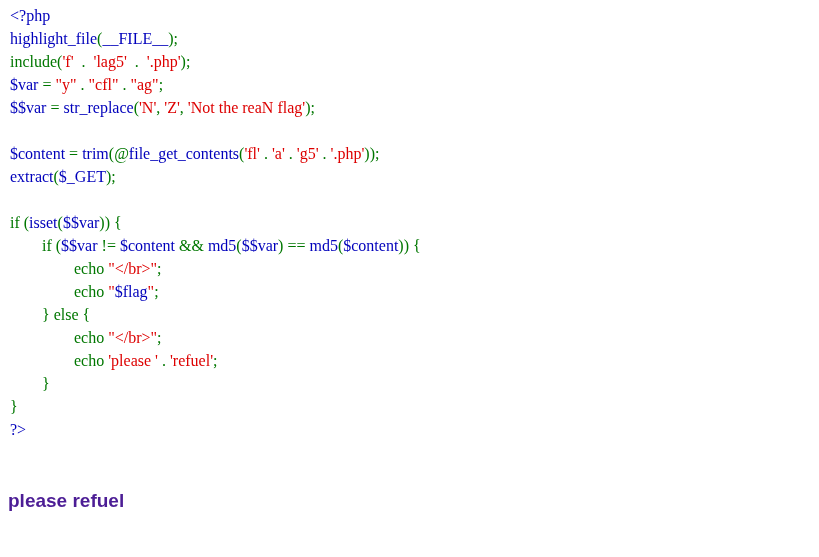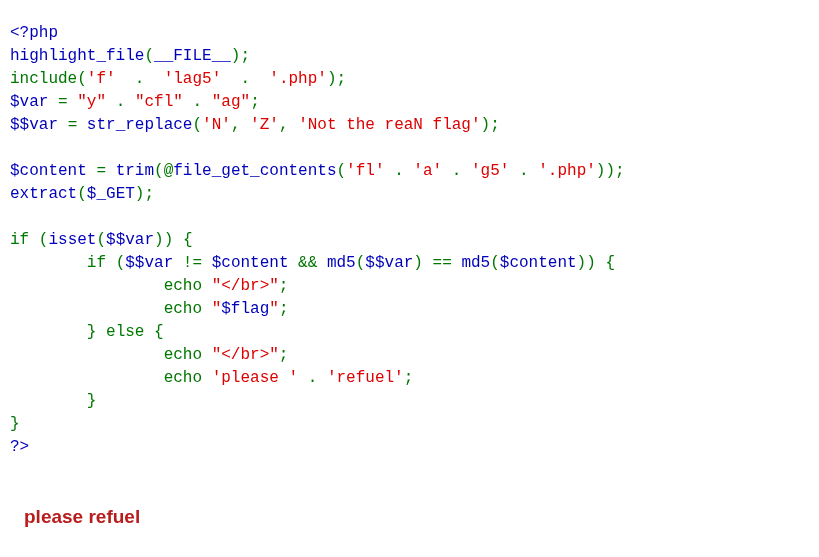--- a/index.html
+++ b/index.html
@@ -16,51 +16,51 @@
   #page {
     position: relative;
     width: 819px;
     height: 557px;
     background: #ffffff;
   }
   
   .code-block {
     position: absolute;
     left: 10px;
-    top: 22px;
+    top: 4px;
     margin: 0;
     padding: 0;
-    font-family: Liberation Mono, monospace;
+    font-family: Liberation Serif, serif;
     font-size: 16px;
     line-height: 23px;
     white-space: pre;
     color: #0000BB;
     letter-spacing: 0;
   }
   .code-line {
     display: block;
     height: 23px;
     white-space: pre;
   }
   .tok { white-space: pre; }
   .kw   { color: #007700; }  
   .str  { color: #DD0000; }  
   .def  { color: #0000BB; }  
   
   .output-text {
     position: absolute;
     left: 8px;
     top: 489px;
-    margin: 16px;
+    margin: 0;
     padding: 0;
     font-family: "Liberation Sans", sans-serif;
     font-size: 19px;
     line-height: 23px;
     font-weight: bold;
-    color: #b91c1c;
+    color: #4c1d95;
     white-space: pre;
     text-align: center;
   }
 </style>
 </head>
 <body>
 
 <div id="page">
 
   <pre class="code-block" id="code-block"><span class="code-line"><span class="tok def">&lt;?php</span></span><span class="code-line"><span class="tok def">highlight_file</span><span class="tok kw">(</span><span class="tok def">__FILE__</span><span class="tok kw">)</span><span class="tok kw">;</span></span><span class="code-line"><span class="tok kw">include</span><span class="tok kw">(</span><span class="tok str">'f'</span><span class="tok def">  </span><span class="tok kw">.</span><span class="tok def">  </span><span class="tok str">'lag5'</span><span class="tok def">  </span><span class="tok kw">.</span><span class="tok def">  </span><span class="tok str">'.php'</span><span class="tok kw">)</span><span class="tok kw">;</span></span><span class="code-line"><span class="tok def">$var</span><span class="tok def"> </span><span class="tok kw">=</span><span class="tok def"> </span><span class="tok str">"y"</span><span class="tok def"> </span><span class="tok kw">.</span><span class="tok def"> </span><span class="tok str">"cfl"</span><span class="tok def"> </span><span class="tok kw">.</span><span class="tok def"> </span><span class="tok str">"ag"</span><span class="tok kw">;</span></span><span class="code-line"><span class="tok def">$$var</span><span class="tok def"> </span><span class="tok kw">=</span><span class="tok def"> </span><span class="tok def">str_replace</span><span class="tok kw">(</span><span class="tok str">'N'</span><span class="tok kw">,</span><span class="tok def"> </span><span class="tok str">'Z'</span><span class="tok kw">,</span><span class="tok def"> </span><span class="tok str">'Not the reaN flag'</span><span class="tok kw">)</span><span class="tok kw">;</span></span><span class="code-line"><span class="tok def"></span>​</span><span class="code-line"><span class="tok def">$content</span><span class="tok def"> </span><span class="tok kw">=</span><span class="tok def"> </span><span class="tok def">trim</span><span class="tok kw">(</span><span class="tok kw">@</span><span class="tok def">file_get_contents</span><span class="tok kw">(</span><span class="tok str">'fl'</span><span class="tok def"> </span><span class="tok kw">.</span><span class="tok def"> </span><span class="tok str">'a'</span><span class="tok def"> </span><span class="tok kw">.</span><span class="tok def"> </span><span class="tok str">'g5'</span><span class="tok def"> </span><span class="tok kw">.</span><span class="tok def"> </span><span class="tok str">'.php'</span><span class="tok kw">)</span><span class="tok kw">)</span><span class="tok kw">;</span></span><span class="code-line"><span class="tok def">extract</span><span class="tok kw">(</span><span class="tok def">$_GET</span><span class="tok kw">)</span><span class="tok kw">;</span></span><span class="code-line"><span class="tok def"></span>​</span><span class="code-line"><span class="tok kw">if</span><span class="tok def"> </span><span class="tok kw">(</span><span class="tok def">isset</span><span class="tok kw">(</span><span class="tok def">$$var</span><span class="tok kw">)</span><span class="tok kw">)</span><span class="tok def"> </span><span class="tok kw">{</span></span><span class="code-line"><span class="tok def">        </span><span class="tok kw">if</span><span class="tok def"> </span><span class="tok kw">(</span><span class="tok def">$$var</span><span class="tok def"> </span><span class="tok kw">!=</span><span class="tok def"> </span><span class="tok def">$content</span><span class="tok def"> </span><span class="tok kw">&amp;&amp;</span><span class="tok def"> </span><span class="tok def">md5</span><span class="tok kw">(</span><span class="tok def">$$var</span><span class="tok kw">)</span><span class="tok def"> </span><span class="tok kw">==</span><span class="tok def"> </span><span class="tok def">md5</span><span class="tok kw">(</span><span class="tok def">$content</span><span class="tok kw">)</span><span class="tok kw">)</span><span class="tok def"> </span><span class="tok kw">{</span></span><span class="code-line"><span class="tok def">                </span><span class="tok kw">echo</span><span class="tok def"> </span><span class="tok str">"&lt;/br&gt;"</span><span class="tok kw">;</span></span><span class="code-line"><span class="tok def">                </span><span class="tok kw">echo</span><span class="tok def"> </span><span class="tok str">"</span><span class="tok def">$flag</span><span class="tok str">"</span><span class="tok kw">;</span></span><span class="code-line"><span class="tok def">        </span><span class="tok kw">}</span><span class="tok def"> </span><span class="tok kw">else</span><span class="tok def"> </span><span class="tok kw">{</span></span><span class="code-line"><span class="tok def">                </span><span class="tok kw">echo</span><span class="tok def"> </span><span class="tok str">"&lt;/br&gt;"</span><span class="tok kw">;</span></span><span class="code-line"><span class="tok def">                </span><span class="tok kw">echo</span><span class="tok def"> </span><span class="tok str">'please '</span><span class="tok def"> </span><span class="tok kw">.</span><span class="tok def"> </span><span class="tok str">'refuel'</span><span class="tok kw">;</span></span><span class="code-line"><span class="tok def">        </span><span class="tok kw">}</span></span><span class="code-line"><span class="tok kw">}</span></span><span class="code-line"><span class="tok def">?&gt;</span></span></pre>

